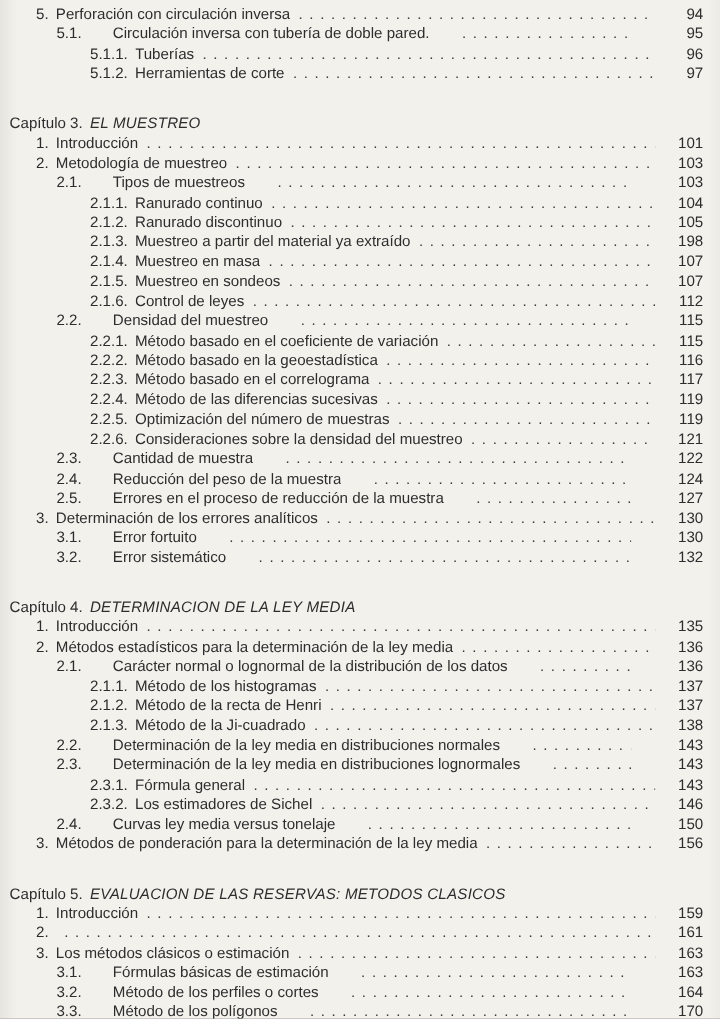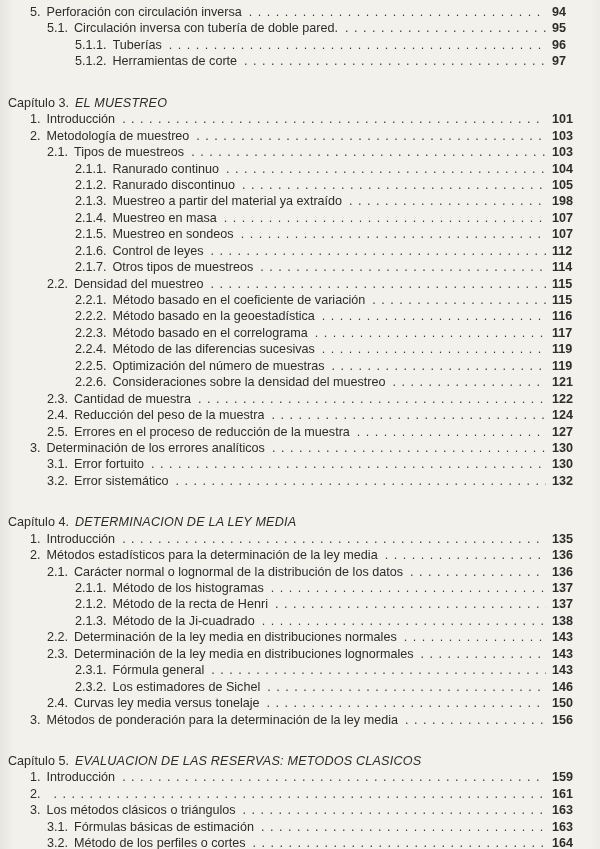--- a/index.html
+++ b/index.html
@@ -12,32 +12,32 @@
     font-family:"Liberation Sans", sans-serif;
     font-size:12.6px;
     color:#2d2d2d;
     padding:5px 14px 0 8px;
     overflow:hidden;
     position:relative;
   }
   .row{display:flex;align-items:baseline;height:16.45px;}
   .chapter{margin-top:25px;}
   .lvl1{padding-left:22px;}
-  .lvl2{padding-left:39px;}
+  .lvl2{padding-left:39px;gap:20px;}
   .lvl3{padding-left:67px;}
   .num{margin-right:6px;white-space:nowrap;flex-shrink:0;}
   .title{white-space:nowrap;overflow:hidden;flex-shrink:1;text-align:right;}
   .chapter .title{letter-spacing:0.2px;font-style:italic;}
   .dots{
     flex:1 1 0;min-width:0;overflow:hidden;white-space:nowrap;
     margin-left:7px;margin-right:6px;
     letter-spacing:1px;color:#3a3a3a;
   }
   .dots::after{content:". . . . . . . . . . . . . . . . . . . . . . . . . . . . . . . . . . . . . . . . . . . . . . . . . . . . . . . . . . . . . . . . . . . . . . . .";}
-  .page-num{width:34px;flex-shrink:0;white-space:nowrap;font-weight:bold;}
+  .page-num{width:34px;text-align:right;flex-shrink:0;white-space:nowrap;}
 </style>
 </head>
 <body>
 
 <div class="page">
   <div id="toc-list">
       <div class="row lvl1">
         <span class="num">5.</span>
         <span class="title">Perforación con circulación inversa</span>
         <span class="dots"></span>
@@ -112,26 +112,20 @@
         <span class="title">Muestreo en sondeos</span>
         <span class="dots"></span>
         <span class="page-num">107</span>
       </div>
       <div class="row lvl3">
         <span class="num">2.1.6.</span>
         <span class="title">Control de leyes</span>
         <span class="dots"></span>
         <span class="page-num">112</span>
       </div>
-      <div class="row lvl3">
-        <span class="num">2.1.7.</span>
-        <span class="title">Otros tipos de muestreos</span>
-        <span class="dots"></span>
-        <span class="page-num">114</span>
-      </div>
       <div class="row lvl2">
         <span class="num">2.2.</span>
         <span class="title">Densidad del muestreo</span>
         <span class="dots"></span>
         <span class="page-num">115</span>
       </div>
       <div class="row lvl3">
         <span class="num">2.2.1.</span>
         <span class="title">Método basado en el coeficiente de variación</span>
         <span class="dots"></span>
@@ -289,21 +283,21 @@
         <span class="dots"></span>
         <span class="page-num">159</span>
       </div>
       <div class="row lvl1">
         <span class="num">2.</span>
         <span class="dots"></span>
         <span class="page-num">161</span>
       </div>
       <div class="row lvl1">
         <span class="num">3.</span>
-        <span class="title">Los métodos clásicos o triángulos</span>
+        <span class="title">Los métodos clásicos o estimación</span>
         <span class="dots"></span>
         <span class="page-num">163</span>
       </div>
       <div class="row lvl2">
         <span class="num">3.1.</span>
         <span class="title">Fórmulas básicas de estimación</span>
         <span class="dots"></span>
         <span class="page-num">163</span>
       </div>
       <div class="row lvl2">

